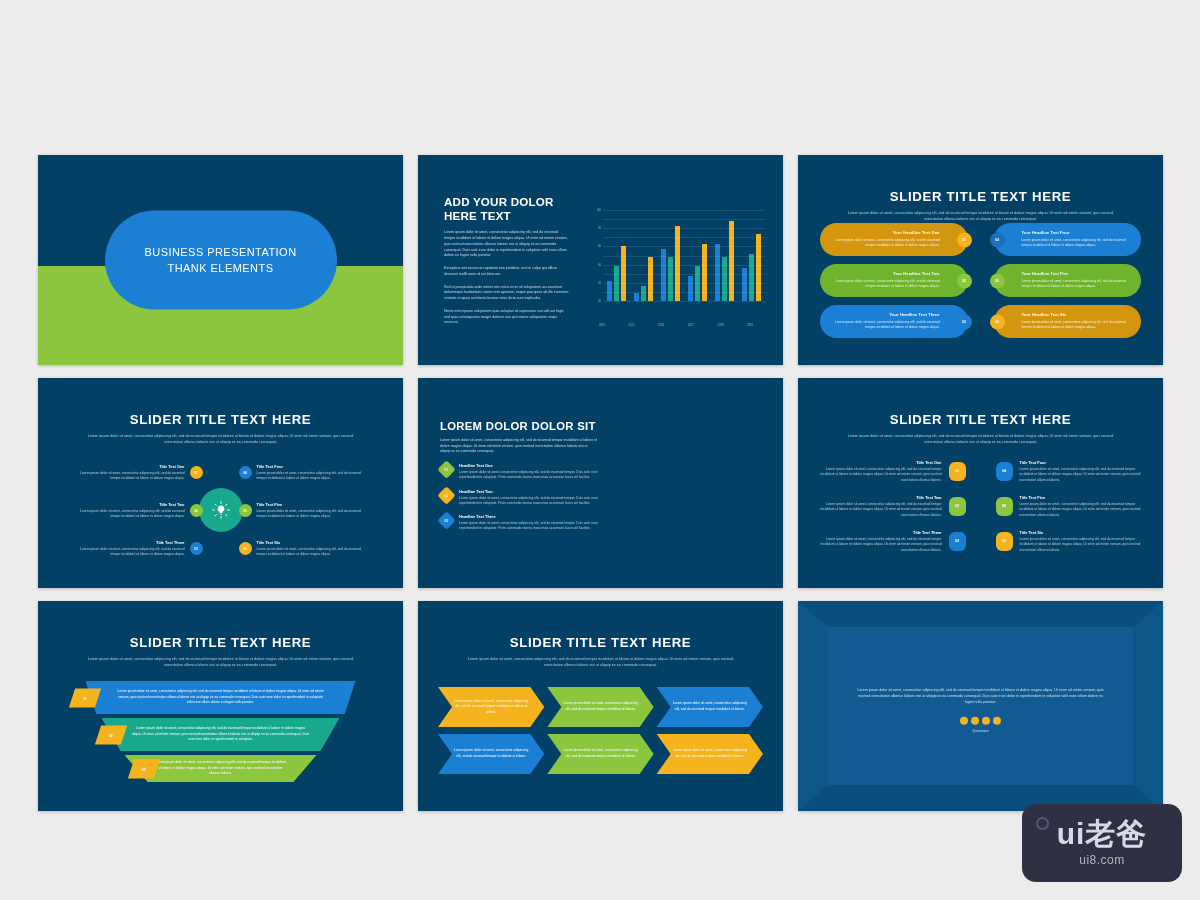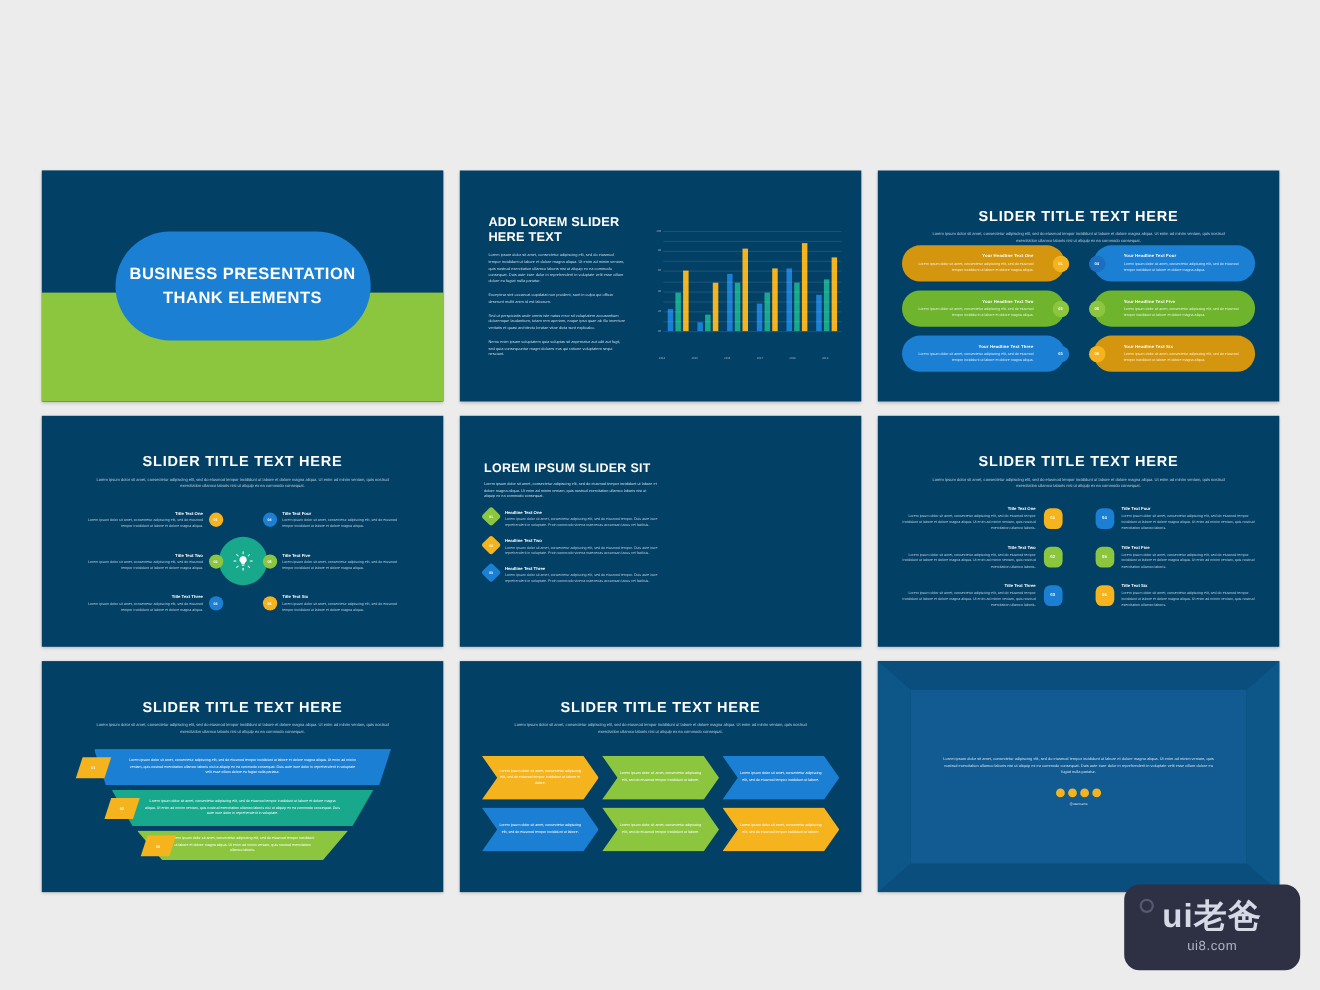--- a/index.html
+++ b/index.html
@@ -30,21 +30,21 @@
 
   
   .s1-top{position:absolute;left:0;top:0;width:100%;height:53%;background:#034066;}
   .s1-bot{position:absolute;left:0;bottom:0;width:100%;height:47%;background:#8cc63e;}
   .s1-pill{
     position:absolute;left:50%;top:50%;transform:translate(-50%,-50%);
     width:232px;height:99px;border-radius:52px;background:#1b7fd4;
     display:flex;align-items:center;justify-content:center;text-align:center;
   }
   .s1-pill span{
-    color:#fff;font-weight:bold;font-size:15px;letter-spacing:.45px;line-height:1.45;
+    color:#fff;font-weight:normal;font-size:11px;letter-spacing:.45px;line-height:1.45;
   }
 
   
   .s-title{
     text-align:center;color:#ffffff;font-weight:bold;
     font-size:13.2px;letter-spacing:.7px;
   }
   .s-sub{
     text-align:center;color:#b9cbdb;font-size:3.7px;line-height:1.65;
     margin:6px auto 0;width:73%;
@@ -172,21 +172,21 @@
         <span>
           <span>BUSINESS PRESENTATION</span><br>
           <span>THANK ELEMENTS</span>
         </span>
       </div>
     </div>
 
     <div class="slide">
       <div class="s2-left">
         <div class="s2-h">
-          <span>ADD LOREM SLIDER</span><br>
+          <span>ADD YOUR DOLOR</span><br>
           <span>HERE TEXT</span>
         </div>
         <div class="s2-p lorem">Lorem ipsum dolor sit amet, consectetur adipiscing elit, sed do eiusmod tempor incididunt ut labore et dolore magna aliqua. Ut enim ad minim veniam, quis nostrud exercitation ullamco laboris nisi ut aliquip ex ea commodo consequat. Duis aute irure dolor in reprehenderit in voluptate velit esse cillum dolore eu fugiat nulla pariatur.</div>
         <div class="s2-p lorem">Excepteur sint occaecat cupidatat non proident, sunt in culpa qui officia deserunt mollit anim id est laborum.</div>
         <div class="s2-p lorem">Sed ut perspiciatis unde omnis iste natus error sit voluptatem accusantium doloremque laudantium, totam rem aperiam, eaque ipsa quae ab illo inventore veritatis et quasi architecto beatae vitae dicta sunt explicabo.</div>
         <div class="s2-p lorem">Nemo enim ipsam voluptatem quia voluptas sit aspernatur aut odit aut fugit, sed quia consequuntur magni dolores eos qui ratione voluptatem sequi nesciunt.</div>
       </div>
       <div class="s2-chart">
         <div class="s2-plot" id="s2-plot">
           <div class="s2-groups" id="s2-groups">
@@ -363,21 +363,21 @@
             <div>
               <div class="s4-h">Title Text Six</div>
               <div class="s4-p">Lorem ipsum dolor sit amet, consectetur adipiscing elit, sed do eiusmod tempor incididunt ut labore et dolore magna aliqua.</div>
             </div>
           </div>
         </div>
     </div>
 
     <div class="slide">
       <div class="s5-left">
-        <div class="s5-h">LOREM IPSUM SLIDER SIT</div>
+        <div class="s5-h">LOREM DOLOR DOLOR SIT</div>
         <div class="s5-intro lorem">Lorem ipsum dolor sit amet, consectetur adipiscing elit, sed do eiusmod tempor incididunt ut labore et dolore magna aliqua. Ut enim ad minim veniam, quis nostrud exercitation ullamco laboris nisi ut aliquip ex ea commodo consequat.</div>
         <div id="s5-items">
             <div class="s5-item">
               <div class="s5-dia" style="background: rgb(140, 198, 62);">
                 <span>01</span>
               </div>
               <div>
                 <div class="s5-it-h">Headline Text One</div>
                 <div class="s5-it-p">Lorem ipsum dolor sit amet, consectetur adipiscing elit, sed do eiusmod tempor. Duis aute irure reprehenderit in voluptate. Proin commodo viverra maecenas accumsan lacus vel facilisis.</div>
               </div>

